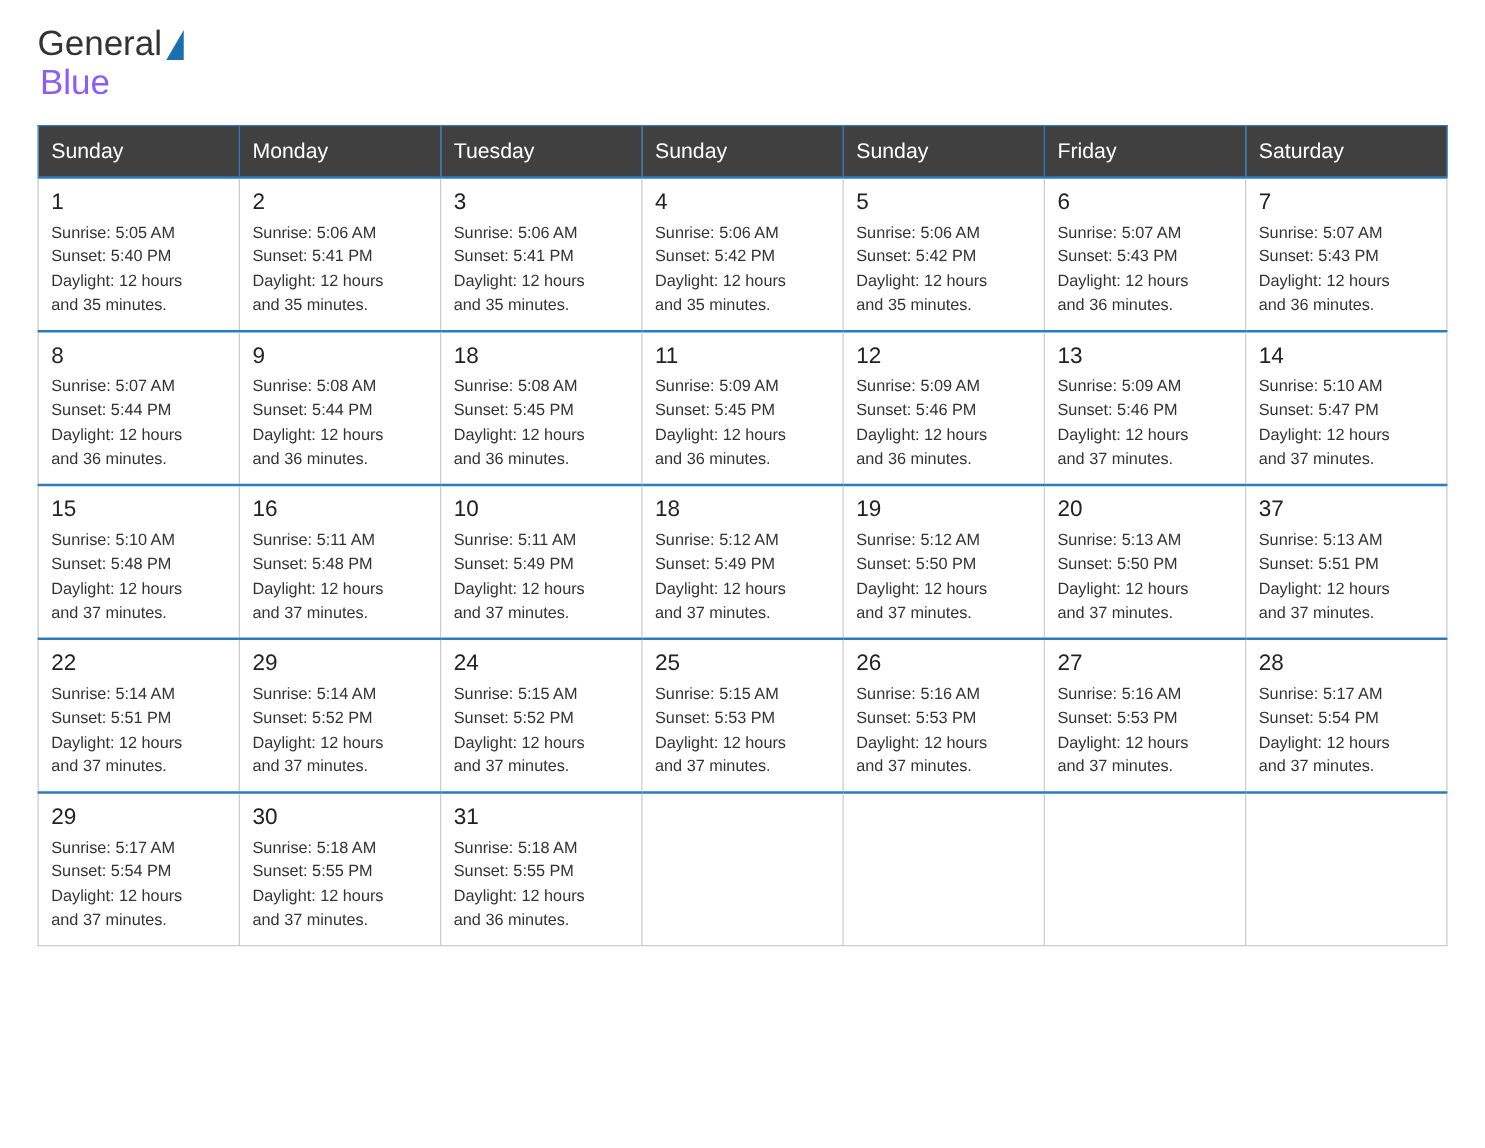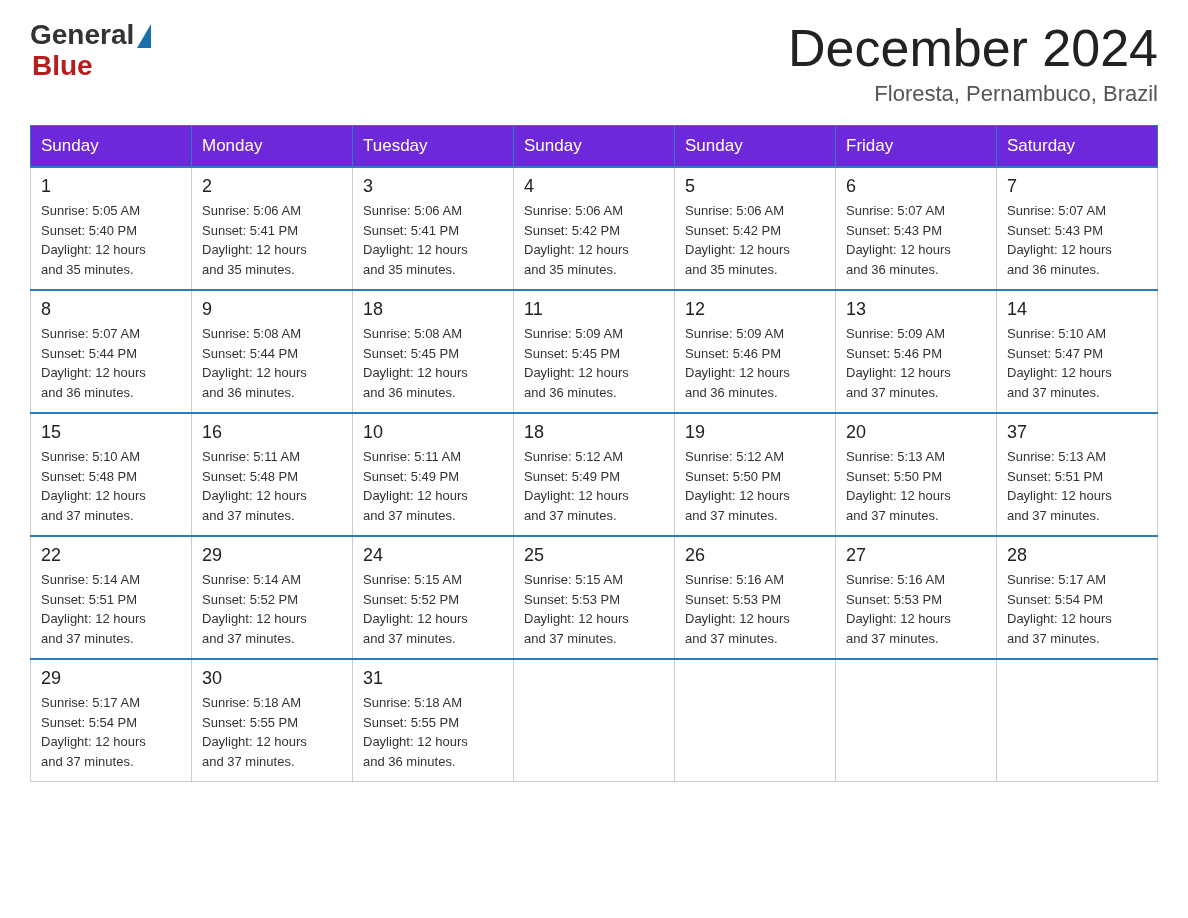--- a/index.html
+++ b/index.html
@@ -34,21 +34,21 @@
       font-size: 22px;
       color: #555;
       margin-top: 4px;
     }
     table {
       width: 100%;
       border-collapse: collapse;
       table-layout: fixed;
     }
     thead tr th {
-      background-color: #6d28d9;
+      background-color: #404040;
       color: #fff;
       font-size: 17px;
       font-weight: normal;
       padding: 10px 10px;
       text-align: left;
       border: 1px solid #2b7bbf;
     }
     tbody tr td {
       vertical-align: top;
       padding: 8px 10px 10px 10px;
@@ -75,31 +75,27 @@
       background: #fff;
     }
   </style>
 </head>
 <body>
 
 <div class="header">
   <div class="logo">
     <div style="display:flex; flex-direction:column; align-items:flex-start; line-height:1.1;">
       <div style="display:flex; align-items:center;">
-        <span style="font-size:28px; font-weight:bold; color:#333;">General</span>
+        <span style="font-size:28px; font-weight:normal; color:#333;">General</span>
         <span style="display:inline-block; width:0; height:0; border-left:14px solid transparent; border-bottom:24px solid #1a6faf; margin-left:3px; margin-bottom:-2px;"></span>
       </div>
       <div>
-        <span style="font-size:28px; font-weight:bold; color:#b91c1c; margin-left:2px;">Blue</span>
+        <span style="font-size:28px; font-weight:normal; color:#8b5cf6; margin-left:2px;">Blue</span>
       </div>
     </div>
-  </div>
-  <div class="title-block">
-    <div class="calendar-title">December 2024</div>
-    <div class="calendar-subtitle">Floresta, Pernambuco, Brazil</div>
   </div>
 </div>
 
 <table>
   <thead>
     <tr>
       <th>Sunday</th>
       <th>Monday</th>
       <th>Tuesday</th>
       <th>Sunday</th>

